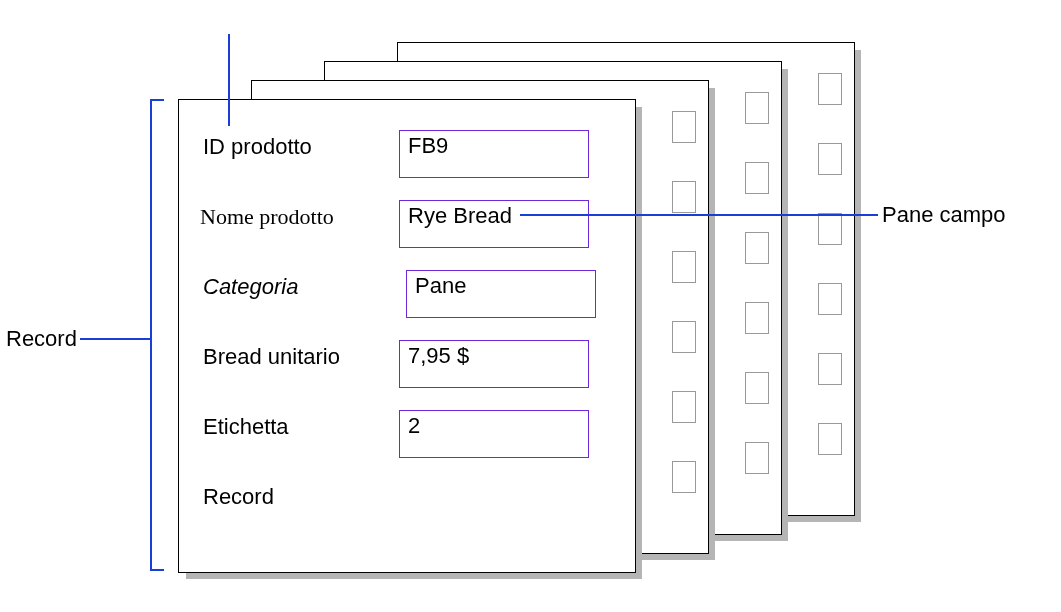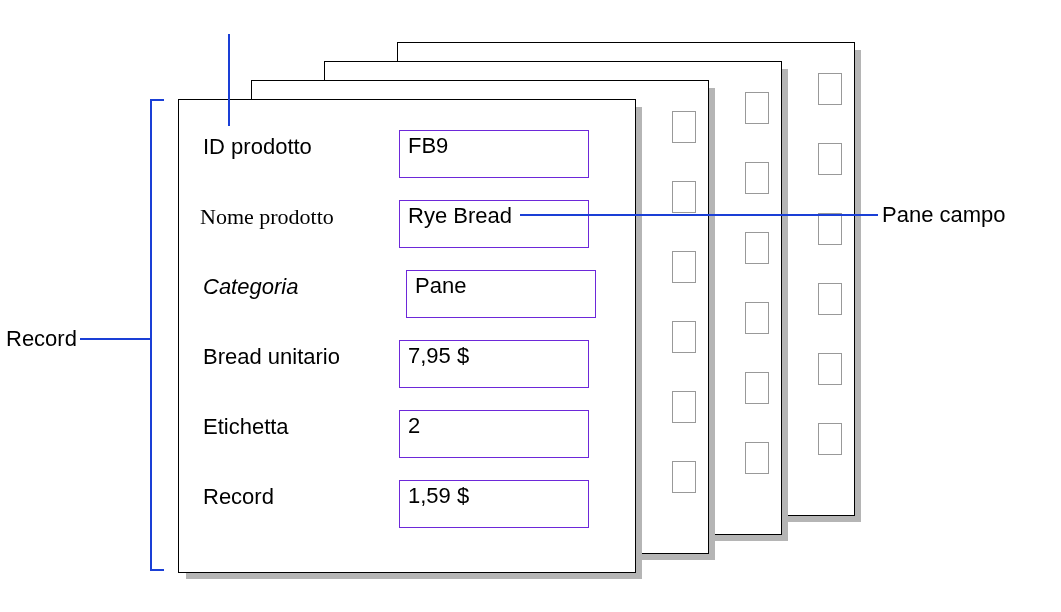--- a/index.html
+++ b/index.html
@@ -109,21 +109,20 @@
   <div class="flabel" style="left:24px; top:174px;font-style:italic;">Categoria</div>
   <div class="fval" style="left:220px; top:170px; width:190px;margin-left:7px;">Pane</div>
 
   <div class="flabel" style="left:24px; top:244px;">Bread unitario</div>
   <div class="fval" style="left:220px; top:240px; width:190px;">7,95 $</div>
 
   <div class="flabel" style="left:24px; top:314px;">Etichetta</div>
   <div class="fval" style="left:220px; top:310px; width:190px;">2</div>
 
   <div class="flabel" style="left:24px; top:384px;">Record</div>
-  <div class="fval" style="left:220px; top:380px; width:190px;">1,59 $</div>
 </div>
 
 <div class="line" style="left:228px; top:34px; width:2px; height:92px;"></div>
 
 <div class="anno" style="left:6px; top:326px;">Record</div>
 
 <div class="line" style="left:80px; top:338px; width:70px; height:2px;"></div>
 
 <div class="line" style="left:150px; top:99px; width:2px; height:472px;"></div>
 <div class="line" style="left:150px; top:99px;  width:14px; height:2px;"></div>

